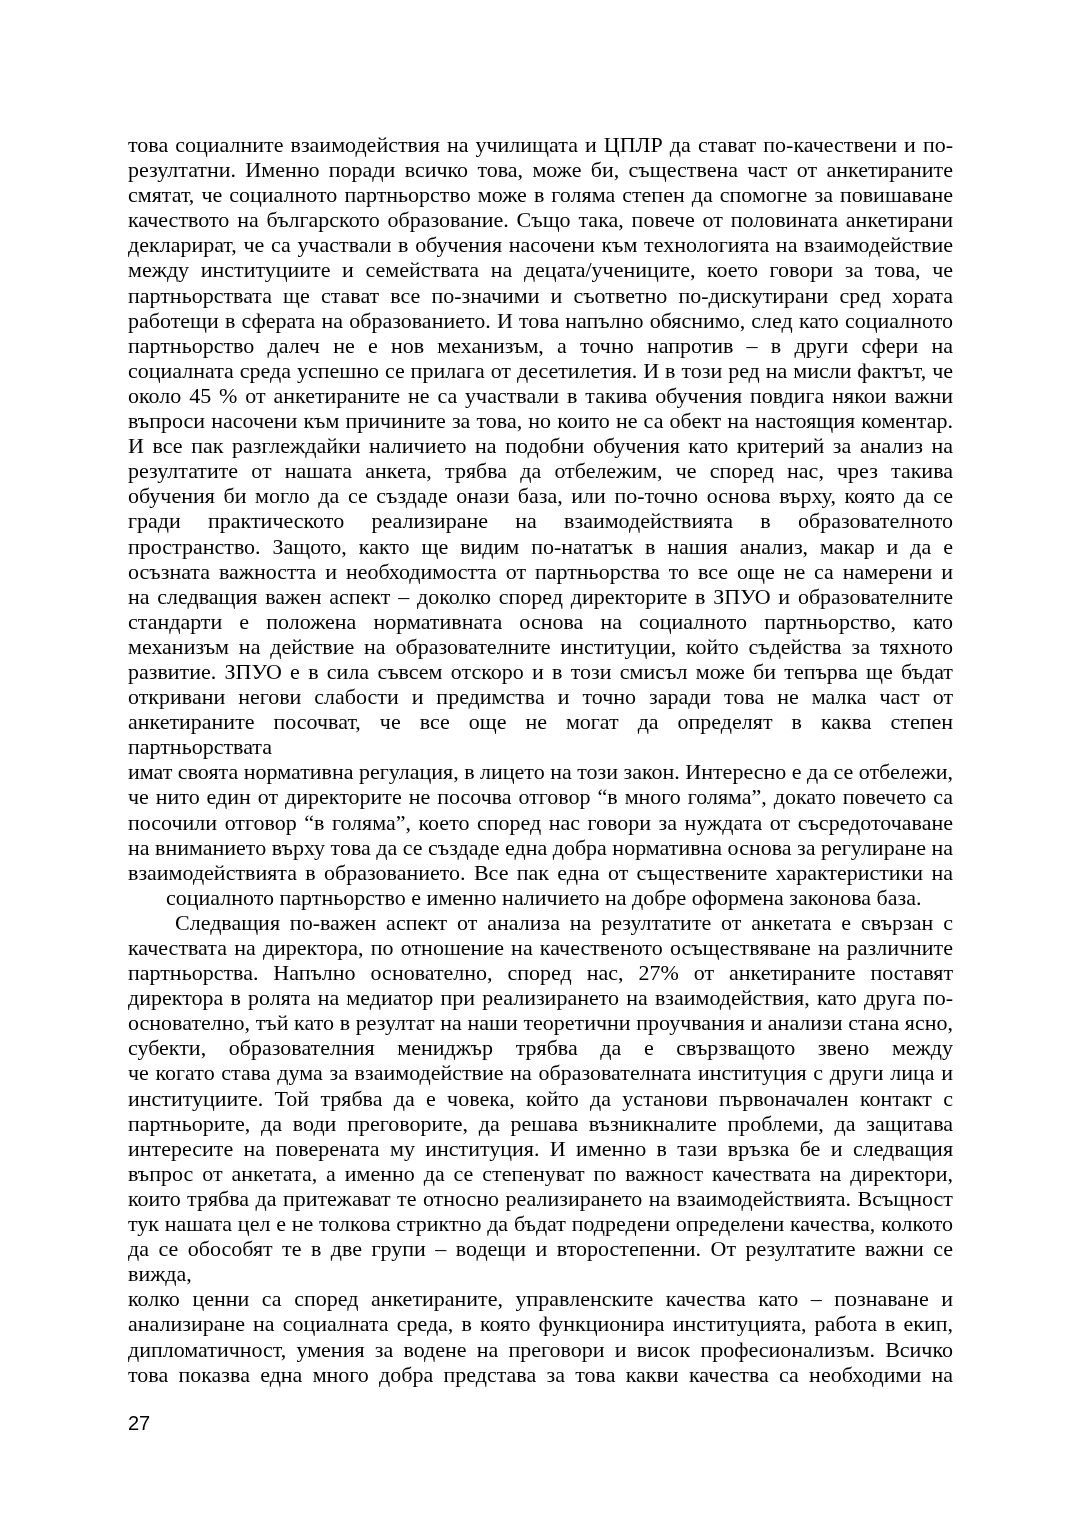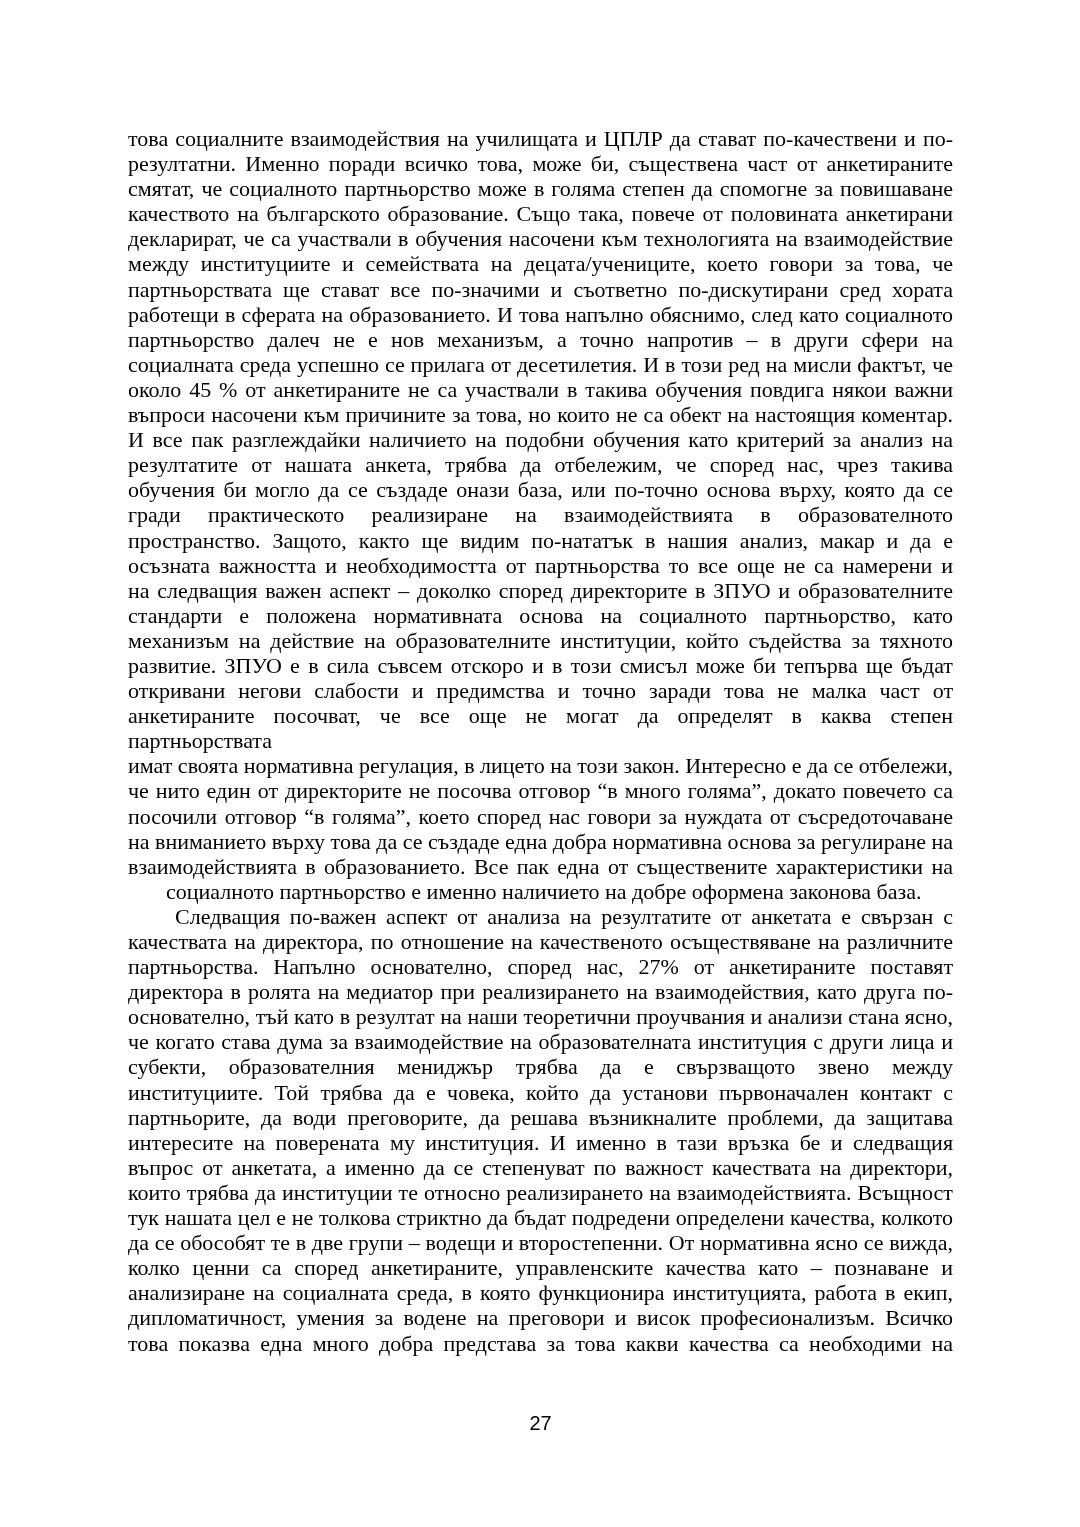--- a/index.html
+++ b/index.html
@@ -18,21 +18,21 @@
   .page {
     position: absolute;
     left: 0; top: 0;
     width: 1080px;
     height: 1527px;
     background: #ffffff;
   }
   .textblock {
     position: absolute;
     left: 128px;
-    top: 126px;
+    top: 132px;
     width: 825px;
   }
   .line {
     font-size: 22px;
     line-height: 25.1px;
     text-align: justify;
     text-align-last: justify;
     white-space: normal;
   }
   .line.last {
@@ -40,21 +40,21 @@
     margin-left: 38px;
   }
   .line.indent {
     text-indent: 47px;
   }
   .page-number {
     position: absolute;
     left: 128px;
     top: 1412px;
     width: 825px;
-    text-align: center;
+    text-align: left;
     font-family: "Liberation Sans", sans-serif;
     font-size: 20px;
     line-height: 23px;
     color: #000000;
   }
 </style>
 </head>
 <body>
 
 <div class="page">
@@ -87,28 +87,28 @@
       <div class="line">че нито един от директорите не посочва отговор “в много голяма”, докато повечето са</div>
       <div class="line">посочили отговор “в голяма”, което според нас говори за нуждата от съсредоточаване</div>
       <div class="line">на вниманието върху това да се създаде една добра нормативна основа за регулиране на</div>
       <div class="line">взаимодействията в образованието. Все пак една от съществените характеристики на</div>
       <div class="line last">социалното партньорство е именно наличието на добре оформена законова база.</div>
       <div class="line indent">Следващия по-важен аспект от анализа на резултатите от анкетата е свързан с</div>
       <div class="line">качествата на директора, по отношение на качественото осъществяване на различните</div>
       <div class="line">партньорства. Напълно основателно, според нас, 27% от анкетираните поставят</div>
       <div class="line">директора в ролята на медиатор при реализирането на взаимодействия, като друга по-</div>
       <div class="line">основателно, тъй като в резултат на наши теоретични проучвания и анализи стана ясно,</div>
+      <div class="line">субекти, образователния мениджър трябва да е свързващото звено между</div>
       <div class="line">че когато става дума за взаимодействие на образователната институция с други лица и</div>
-      <div class="line">субекти, образователния мениджър трябва да е свързващото звено между</div>
       <div class="line">институциите. Той трябва да е човека, който да установи първоначален контакт с</div>
       <div class="line">партньорите, да води преговорите, да решава възникналите проблеми, да защитава</div>
       <div class="line">интересите на поверената му институция. И именно в тази връзка бе и следващия</div>
       <div class="line">въпрос от анкетата, а именно да се степенуват по важност качествата на директори,</div>
-      <div class="line">които трябва да институции те относно реализирането на взаимодействията. Всъщност</div>
+      <div class="line">които трябва да притежават те относно реализирането на взаимодействията. Всъщност</div>
       <div class="line">тук нашата цел е не толкова стриктно да бъдат подредени определени качества, колкото</div>
-      <div class="line">да се обособят те в две групи – водещи и второстепенни. От нормативна ясно се вижда,</div>
+      <div class="line">да се обособят те в две групи – водещи и второстепенни. От резултатите важни се вижда,</div>
       <div class="line">колко ценни са според анкетираните, управленските качества като – познаване и</div>
       <div class="line">анализиране на социалната среда, в която функционира институцията, работа в екип,</div>
       <div class="line">дипломатичност, умения за водене на преговори и висок професионализъм. Всичко</div>
       <div class="line">това показва една много добра представа за това какви качества са необходими на</div>
     </div>
   <div class="page-number">27</div>
 </div>
 
 </body></html>

